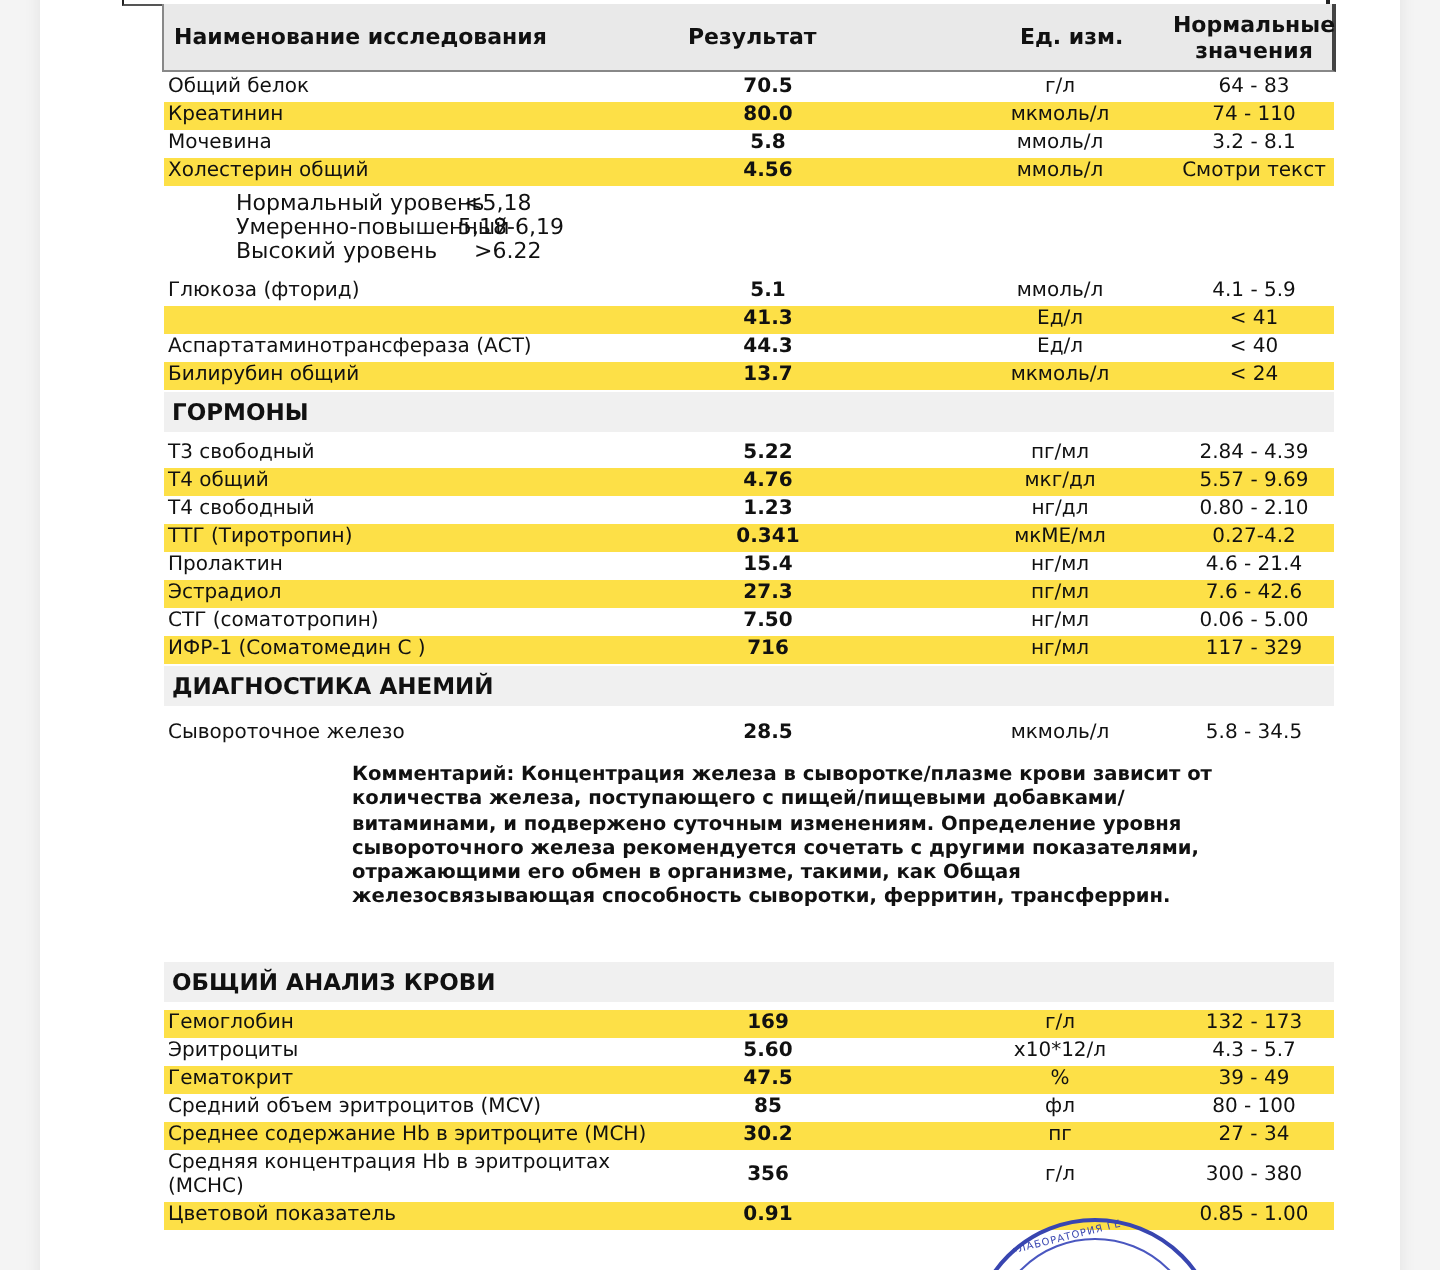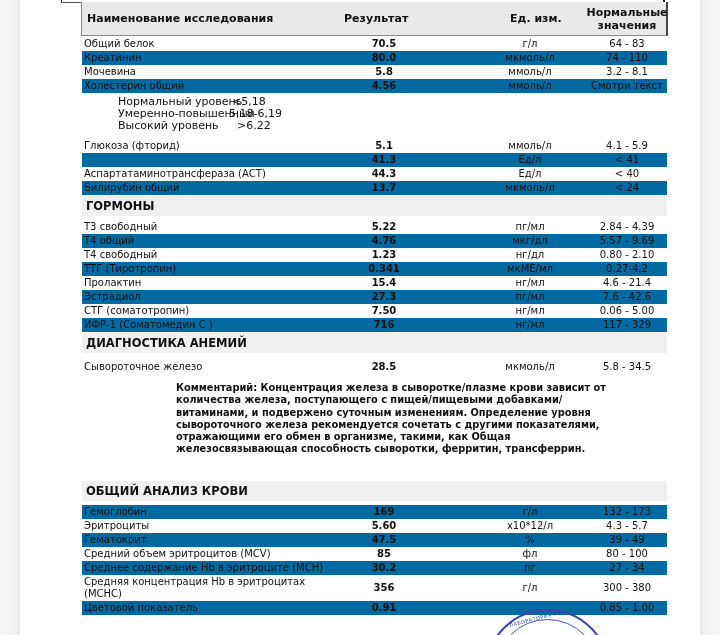--- a/index.html
+++ b/index.html
@@ -82,21 +82,21 @@
       align-items: center;
       padding-left: 4px;
       margin-top: 1px;
       margin-bottom: 1px;
     }
     .row {
       position: relative;
       height: 14px;
       line-height: 14px;
     }
-    .row.alt { background: #0369a1; }
+    .row.alt { background: #fde047; }
     .row.tall { height: 26px; line-height: 12px; }
     .row .name { position: absolute; left: 2px; top: 0; white-space: nowrap; }
     .row.tall .name { white-space: normal; width: 240px; top: 1px; }
     .row .result {
       position: absolute; left: 272px; width: 60px; text-align: center;
       font-weight: bold; top: 0;
     }
     .row .unit {
       position: absolute; left: 412px; width: 72px; text-align: center; top: 0;
     }

